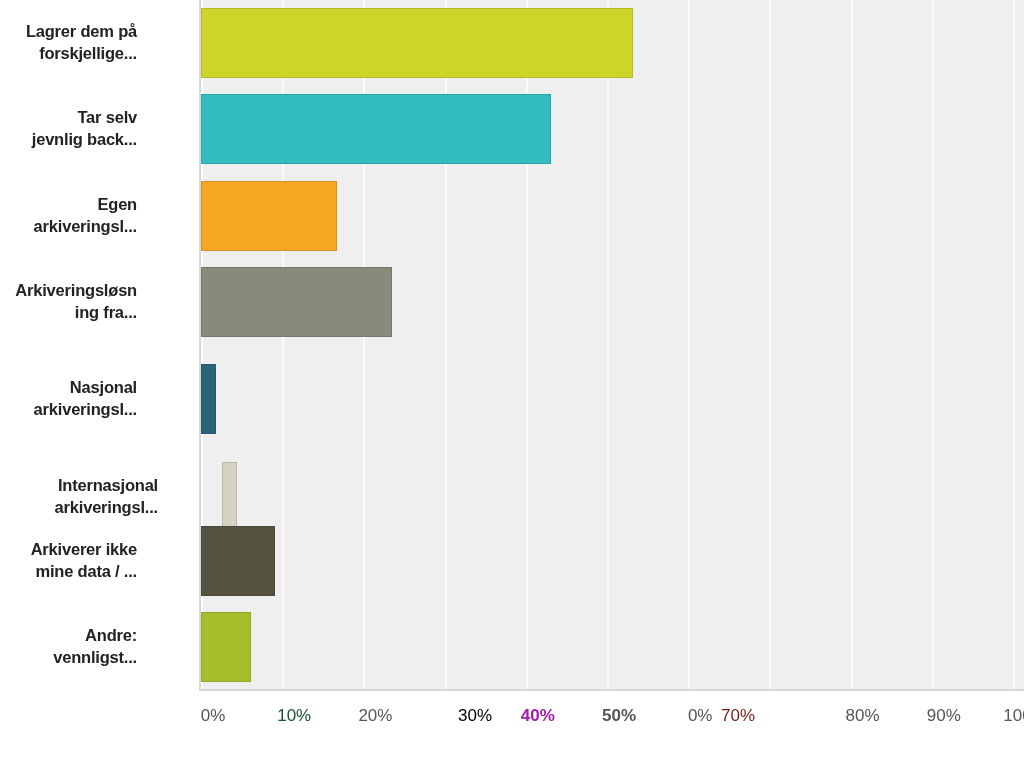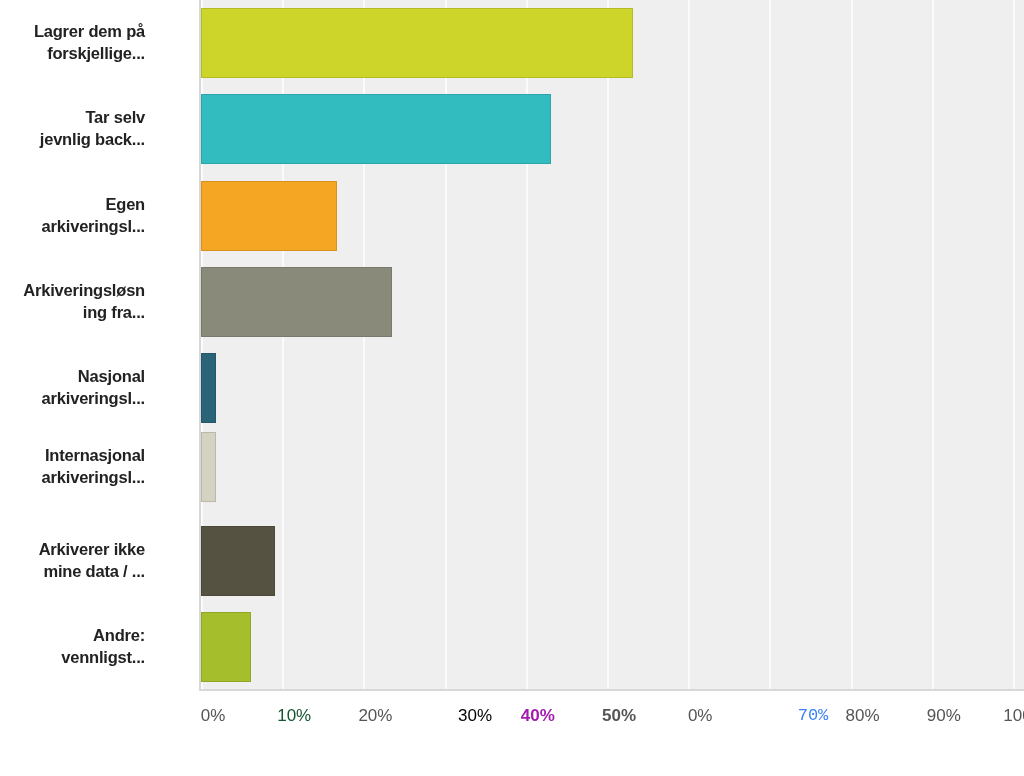--- a/index.html
+++ b/index.html
@@ -79,21 +79,20 @@
     top: 0;
     width: 1024px;
     height: 690px;
   }
   .row {
     position: absolute;
     left: 0;
     width: 975px;
     display: flex;
     align-items: center;
-    padding-left: 8px;
   }
   .cat-label {
     position: absolute;
     right: 838px;            
     width: 200px;
     text-align: right;
     font-size: 16.5px;
     font-weight: bold;
     color: #222222;
     line-height: 1.33;
@@ -164,26 +163,26 @@
       <div class="row" style="top: 172.5px; height: 86.25px;">
         <div class="cat-label" style="top: 21.125px; color: rgb(34, 34, 34);">Egen
 arkiveringsl...</div>
         <div class="bar" title="16.8%" style="width: 136.416px; height: 70px; top: 8.125px; background: rgb(245, 166, 35);"></div>
       </div>
       <div class="row" style="top: 258.75px; height: 86.25px;">
         <div class="cat-label" style="top: 21.125px; color: rgb(34, 34, 34);">Arkiveringsløsn
 ing fra...</div>
         <div class="bar" title="23.5%" style="width: 190.82px; height: 70px; top: 8.125px; background: rgb(138, 138, 123);"></div>
       </div>
-      <div class="row" style="top: 345px; height: 86.25px;">
+      <div class="row" style="top: 356px; height: 86.25px;">
         <div class="cat-label" style="top: 21.125px; color: rgb(34, 34, 34);">Nasjonal
 arkiveringsl...</div>
         <div class="bar" title="1.9%" style="width: 15.428px; height: 70px; top: 8.125px; background: rgb(43, 100, 120);"></div>
       </div>
-      <div class="row" style="top: 424px; height: 86.25px;">
+      <div class="row" style="top: 454px; height: 86.25px; margin-left: 21px;">
         <div class="cat-label" style="top: 21.125px; color: rgb(34, 34, 34);">Internasjonal
 arkiveringsl...</div>
         <div class="bar" title="1.8%" style="width: 14.616px; height: 70px; top: 8.125px; background: rgb(212, 210, 192);"></div>
       </div>
       <div class="row" style="top: 517.5px; height: 86.25px;">
         <div class="cat-label" style="top: 21.125px; color: rgb(34, 34, 34);">Arkiverer ikke
 mine data / ...</div>
         <div class="bar" title="9.1%" style="width: 73.892px; height: 70px; top: 8.125px; background: rgb(86, 82, 66);"></div>
       </div>
       <div class="row" style="top: 603.75px; height: 86.25px;">
@@ -194,19 +193,19 @@
     </div>
 
   <div class="xaxis">
       <div class="tick-label" style="left: 213px; color: rgb(85, 85, 85);">0%</div>
       <div class="tick-label" style="left: 294.2px; color: #14532d;">10%</div>
       <div class="tick-label" style="left: 375.4px; color: rgb(85, 85, 85);">20%</div>
       <div class="tick-label" style="left: 475px; color: #000000;">30%</div>
       <div class="tick-label" style="left: 537.8px; color: #a21caf; font-weight: bold;">40%</div>
       <div class="tick-label" style="left: 619px; color: rgb(85, 85, 85); font-weight: bold;">50%</div>
       <div class="tick-label" style="left: 700.2px; color: rgb(85, 85, 85);">0%</div>
-      <div class="tick-label" style="left: 813px; color: #3b82f6; font-family: Liberation Mono, monospace;">70%</div>
+      <div class="tick-label" style="left: 738px; color: #7f1d1d;">70%</div>
       <div class="tick-label" style="left: 862.6px; color: rgb(85, 85, 85);">80%</div>
       <div class="tick-label" style="left: 943.8px; color: rgb(85, 85, 85);">90%</div>
       <div class="tick-label" style="left: 1025px; color: rgb(85, 85, 85);">100%</div>
     </div>
 
 </div>
 
 </body></html>

